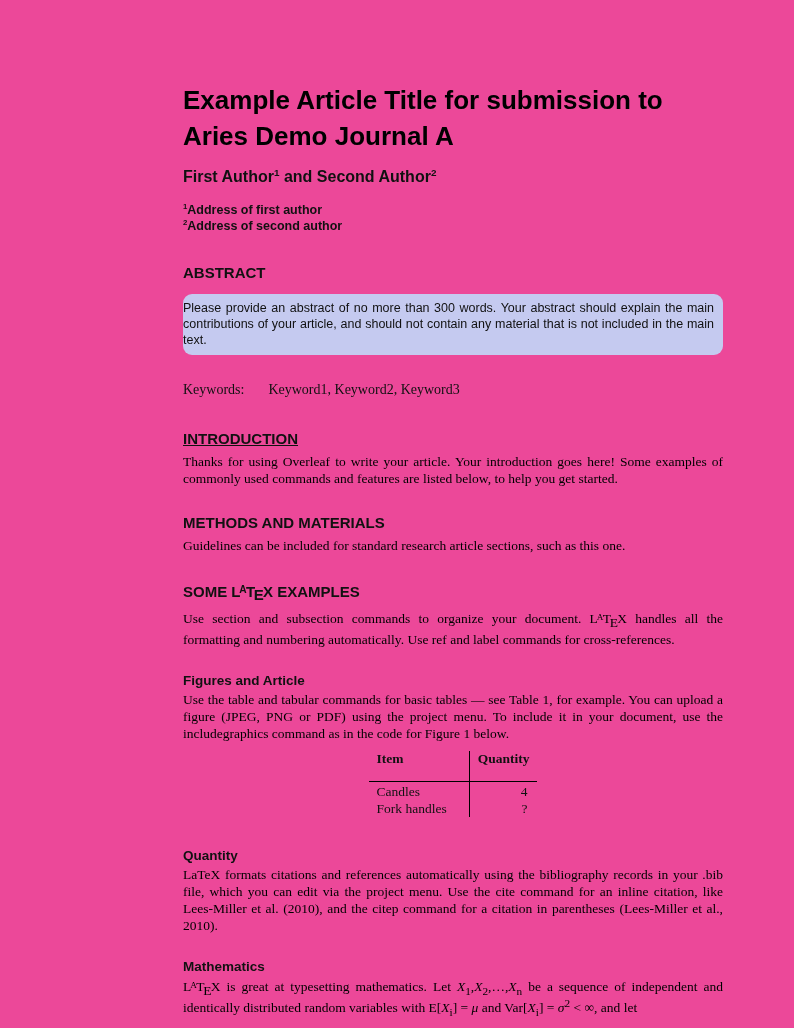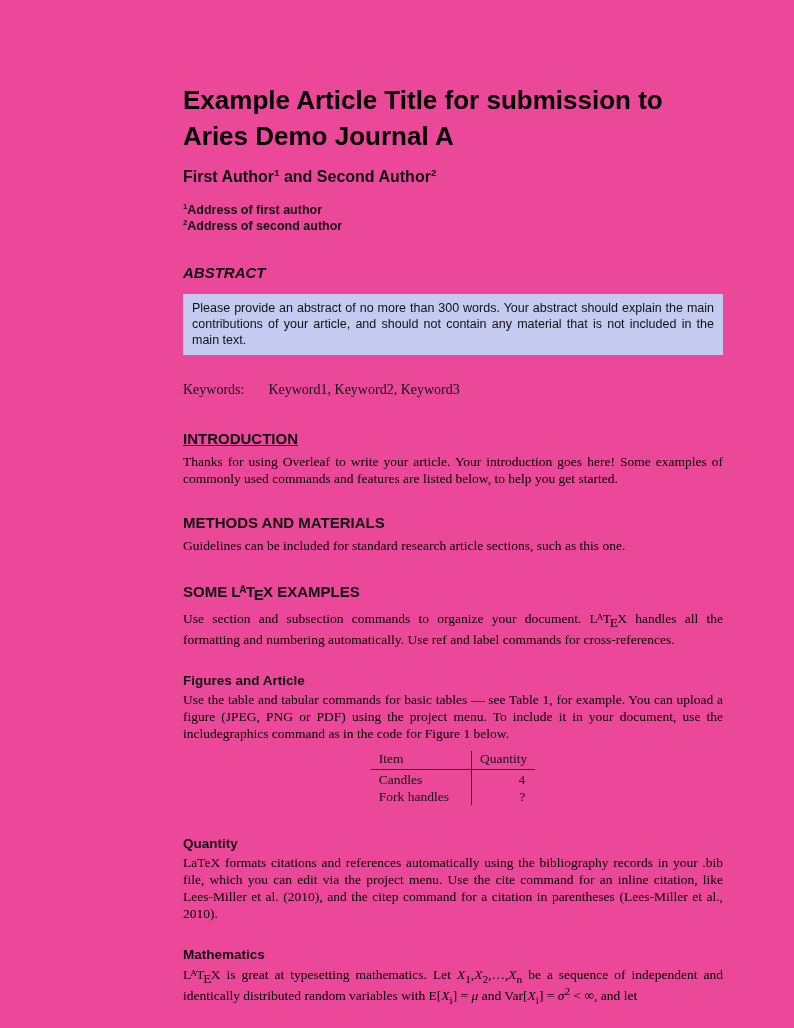--- a/index.html
+++ b/index.html
@@ -19,44 +19,44 @@
   .sub-h { font:bold 13.5px/17px "Liberation Sans", sans-serif; }
 
   
   .body-p {
     font:13.5px/17px "Liberation Serif", serif; text-align:justify;
     margin-top:5px; color:#000;
   }
   sup,sub { line-height:0; }
 
   
-  .abstract-h { margin-top:30px;font-style:italic; }
+  .abstract-h { margin-top:30px; }
   .abstract-box {
-    margin-top:12px; padding:6px 9px 7px 9px;
-    font:12.5px/16px "Liberation Sans", sans-serif; text-align:justify; color:#111;
+    margin-top:12px; padding:6px 9px 7px 0;
+    font:12.5px/16px "Liberation Sans", sans-serif; text-align:justify; color:#111;border-radius:9px;
   }
   .keywords { margin-top:26px; font:14px/17px "Liberation Serif", serif; display:flex; }
   .keywords .kw-gap { width:24px; }
 
   
   .m-intro { margin-top:32px;text-decoration:underline; }
   .m-sec   { margin-top:27px; }
   .m-sub   { margin-top:24px; }
   .tight   { margin-top:2px; }
 
   
   .lxA { font-size:68%; vertical-align:0.38em; margin:0 -0.07em 0 -0.12em; }
   .lxE { vertical-align:-0.22em; margin:0 -0.05em 0 -0.09em; }
 
   
   .tbl-wrap { margin-top:9px; display:flex; justify-content:center; }
   table.demo { border-collapse:collapse; font:13.5px/16.5px "Liberation Serif", serif; }
   table.demo th, table.demo td { font-weight:normal; padding:0px 8px; text-align:left; }
   table.demo th:first-child, table.demo td:first-child { border-right:1px solid #000; padding-right:22px; }
-  table.demo thead th { border-bottom:1px solid #000; padding-bottom:2px; }
+  table.demo thead th { border-bottom:1px solid #000; padding-bottom:14px;font-weight:bold; }
   table.demo td:last-child { text-align:right; padding-right:10px; min-width:62px; }
   table.demo tbody tr:first-child td { padding-top:2px; }
   .tbl-caption { margin-top:13px; text-align:center; font:13.5px/16px "Liberation Serif", serif; }
   .tbl-caption .cap-label { font:bold 13.5px "Liberation Sans", sans-serif; }
 </style>
 </head>
 <body>
 
 <div class="page">
   <div class="content">

